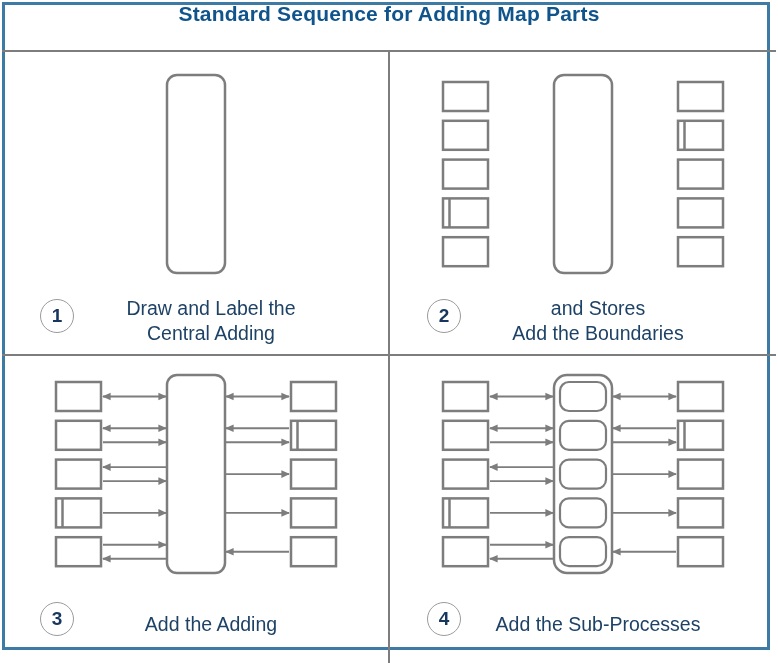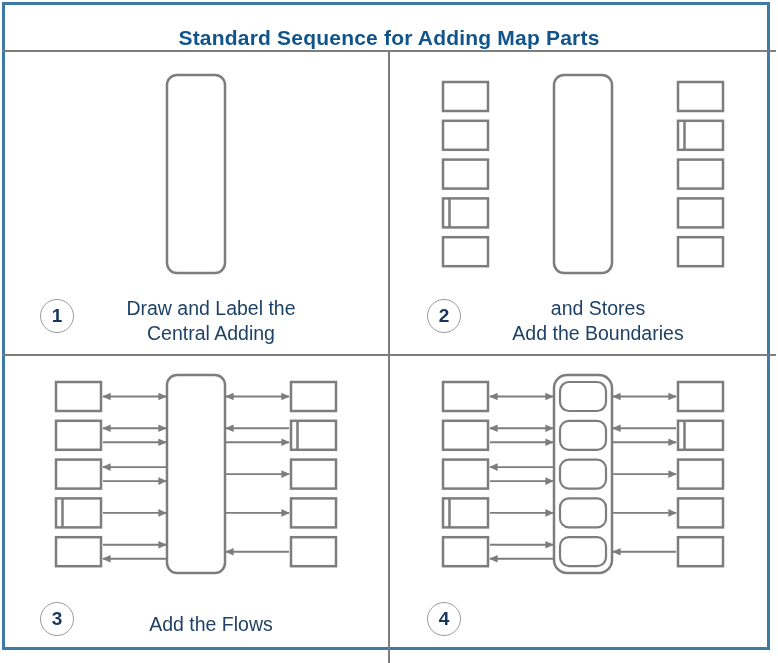--- a/index.html
+++ b/index.html
@@ -6,21 +6,21 @@
   .page{
     position:relative;width:778px;height:663px;background:#ffffff;overflow:hidden;
     font-family:"Liberation Sans", sans-serif;
   }
   .frame{
     position:absolute;left:2px;top:2px;width:768px;height:648px;
     border:3px solid #3d7aa4;box-sizing:border-box;background:#ffffff;
   }
   .title-bar{
     position:absolute;left:2px;top:2px;width:774px;height:48px;
-    display:flex;align-items:flex-end;justify-content:center;
+    display:flex;align-items:flex-start;justify-content:center;
   }
   .title-bar span{
     color:#10548c;font-size:21px;font-weight:700;letter-spacing:0.2px;
   }
   .hline-title{position:absolute;left:2px;top:50px;width:774px;height:2px;background:#7d7d7d;}
   .hline-mid{position:absolute;left:2px;top:354px;width:774px;height:2px;background:#7d7d7d;}
   .vline{position:absolute;left:388px;top:51px;width:2px;height:612px;background:#7d7d7d;z-index:5;}
   .quadrant{position:absolute;width:382px;}
   .q1{left:4px;top:52px;height:300px;}
   .q2{left:391px;top:52px;height:300px;}
@@ -150,21 +150,21 @@
         <rect x="287" y="141.39999999999998" width="45" height="29" fill="none" stroke="#7d7d7d" stroke-width="2.5"></rect>
         <line x1="222" y1="155.89999999999998" x2="285" y2="155.89999999999998" stroke="#7d7d7d" stroke-width="1.9" marker-end="url(#aR2)"></line>
         <rect x="287" y="180.2" width="45" height="29" fill="none" stroke="#7d7d7d" stroke-width="2.5"></rect>
         <line x1="222" y1="194.7" x2="285" y2="194.7" stroke="#7d7d7d" stroke-width="1.9" marker-start="url(#aL2)"></line>
       </svg>
     <div class="label-bar">
       <div class="num-circle">
         <span>3</span>
       </div>
       <div class="caption">
-        <div>Add the Flows</div>
+        <div>Add the Adding</div>
         <div></div>
       </div>
     </div>
   </div>
 
   <div class="quadrant q4">
     <svg class="diagram" width="382" height="232" viewBox="0 0 382 232">
         <defs>
           <marker id="aR3" viewBox="0 0 10 10" refX="8.5" refY="5" markerWidth="9" markerHeight="9" markerUnits="userSpaceOnUse" orient="0">
             <path d="M0,0.8 L9.5,5 L0,9.2 Z" fill="#7d7d7d"></path>
@@ -203,15 +203,19 @@
         <line x1="222" y1="117.1" x2="285" y2="117.1" stroke="#7d7d7d" stroke-width="1.9" marker-end="url(#aR3)"></line>
         <rect x="287" y="141.39999999999998" width="45" height="29" fill="none" stroke="#7d7d7d" stroke-width="2.5"></rect>
         <line x1="222" y1="155.89999999999998" x2="285" y2="155.89999999999998" stroke="#7d7d7d" stroke-width="1.9" marker-end="url(#aR3)"></line>
         <rect x="287" y="180.2" width="45" height="29" fill="none" stroke="#7d7d7d" stroke-width="2.5"></rect>
         <line x1="222" y1="194.7" x2="285" y2="194.7" stroke="#7d7d7d" stroke-width="1.9" marker-start="url(#aL3)"></line>
       </svg>
     <div class="label-bar">
       <div class="num-circle">
         <span>4</span>
       </div>
+      <div class="caption">
+        <div>Add the Sub-Processes</div>
+        <div></div>
+      </div>
     </div>
   </div>
 </div>
 
 </body></html>

